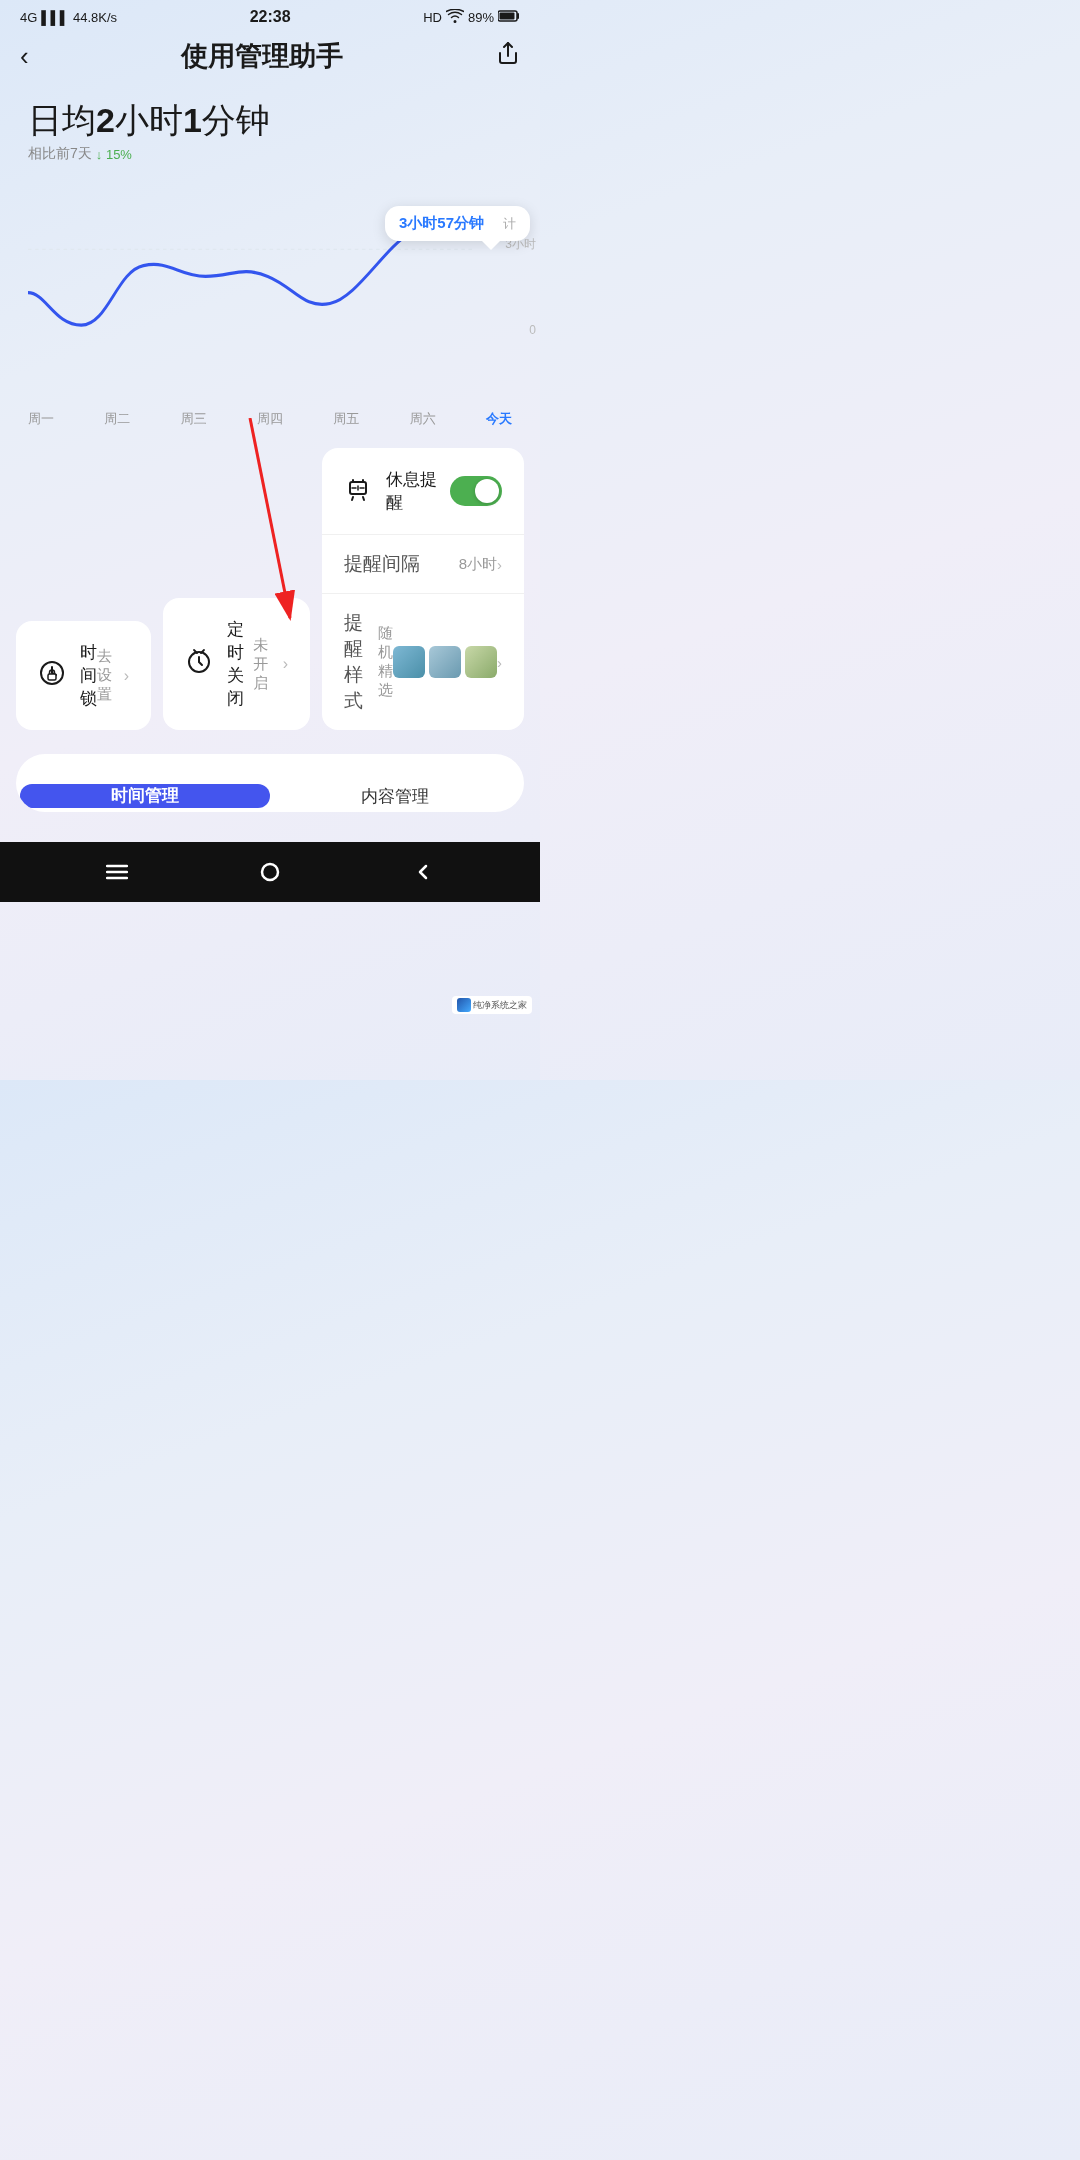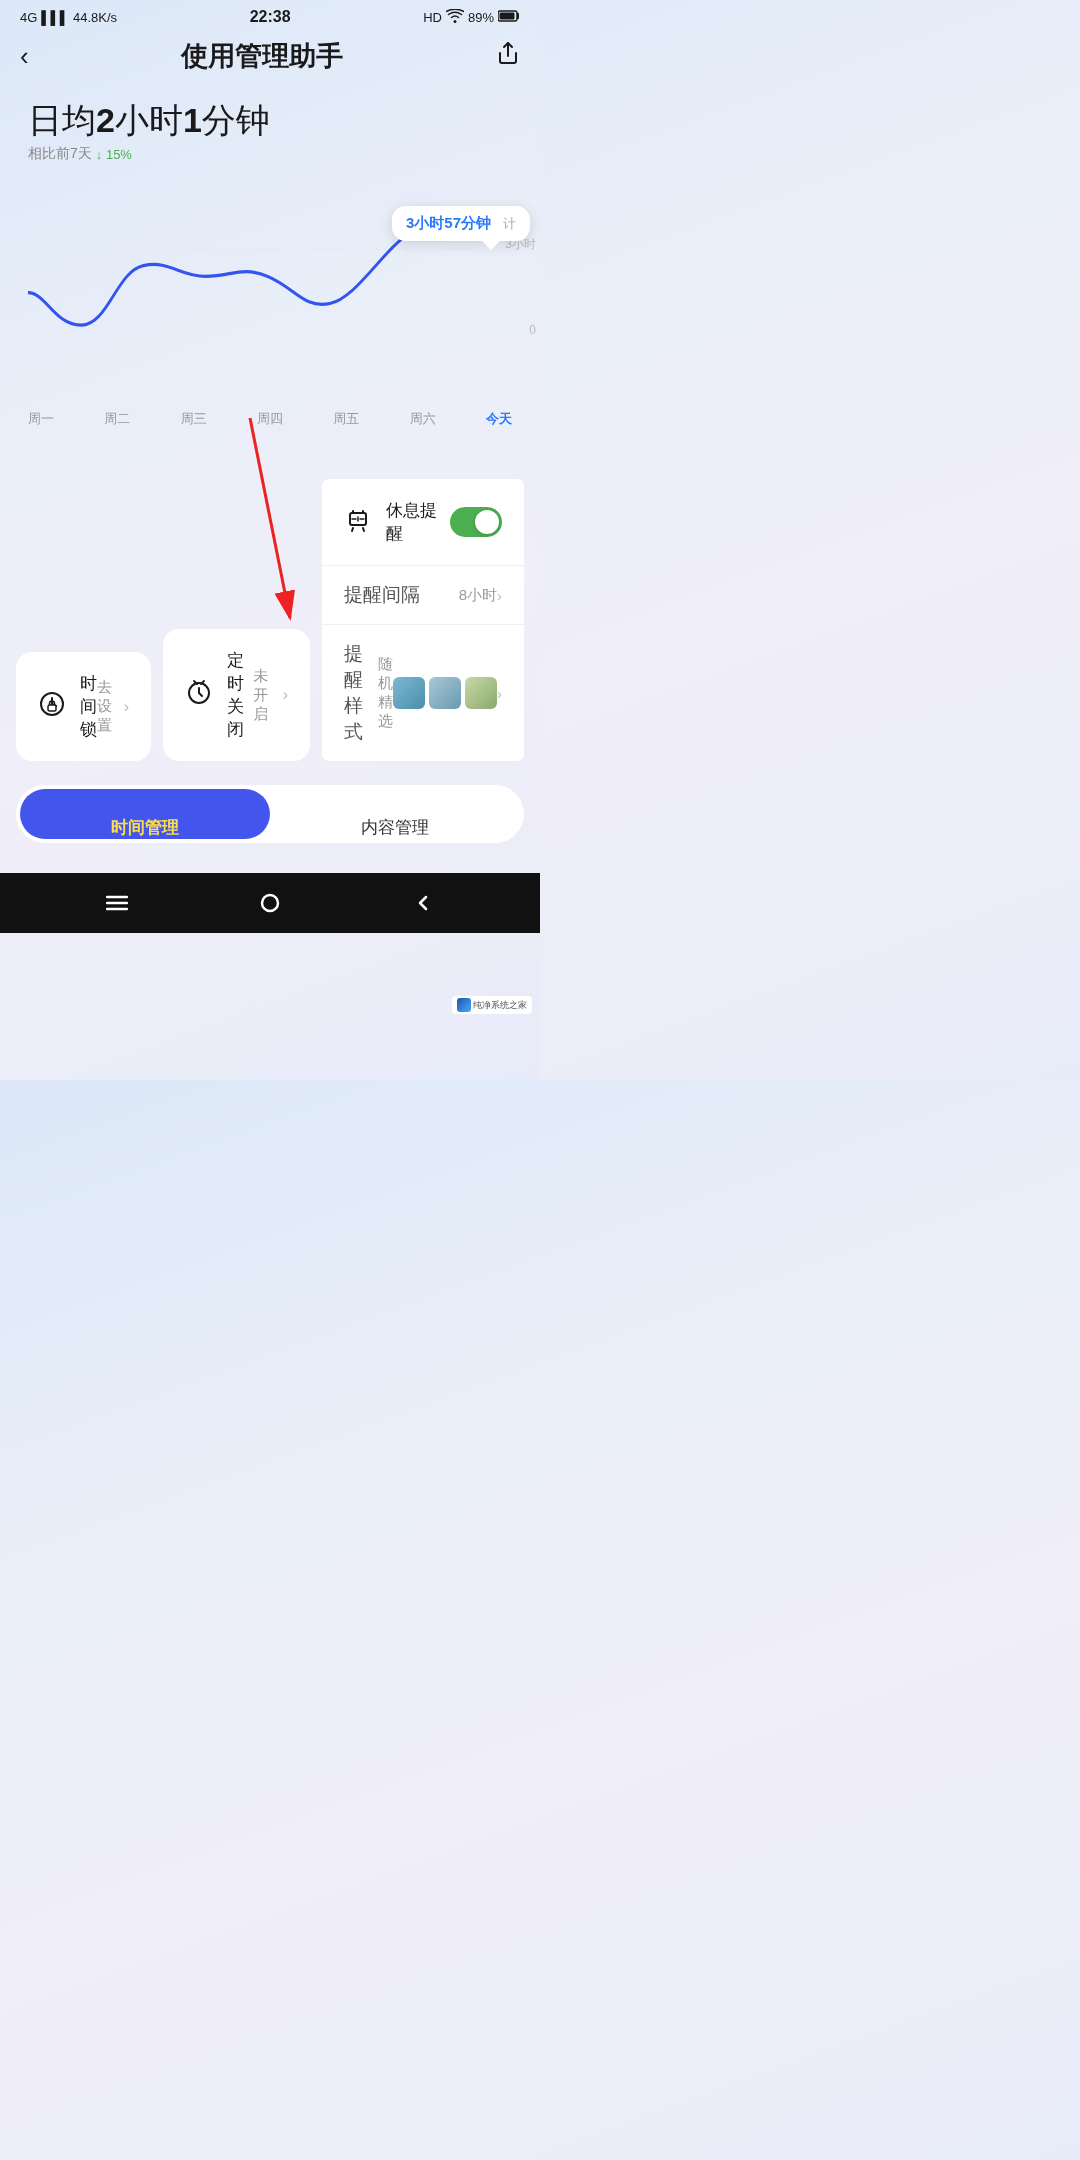--- a/index.html
+++ b/index.html
@@ -145,23 +145,22 @@
       font-size: 15px;
     }
     .card-right .chevron {
       color: #bbb;
       font-size: 16px;
     }
 
     
     .card-expanded {
       background: white;
-      border-radius: 7px;
+      border-radius: 16px;
       overflow: hidden;
-      margin-top: 31px;
     }
 
     .card-row-toggle {
       display: flex;
       align-items: center;
       justify-content: space-between;
       padding: 20px 22px;
     }
 
     
@@ -291,21 +290,21 @@
       <span>日均</span><strong>2</strong><span>小时</span><strong>1</strong><span>分钟</span>
     </div>
     <div class="stats-subtitle">
       <span>相比前7天</span>
       <span class="stats-down">↓ 15%</span>
     </div>
   </div>
 
   <div class="chart-container" style="position:relative; height:200px;">
 
-    <div style="position:absolute; top:0; right:10px; z-index:10; background:white; border-radius:14px; padding:8px 14px; font-size:15px; color:#2979FF; font-weight:600; box-shadow:0 3px 14px rgba(0,0,0,0.13); display:flex; align-items:center; gap:12px;">
+    <div style="position:absolute; top:0; right:10px; z-index:10; background:white; border-radius:14px; padding:8px 14px; font-size:15px; color:#2979FF; font-weight:600; box-shadow:0 3px 14px rgba(0,0,0,0.13); display:flex; align-items:center; gap:19px;">
       <span>3小时57分钟</span>
       <span style="color:#aaa; font-weight:400; font-size:13px;">计</span>
       <div style="position:absolute; bottom:-9px; right:30px; width:0; height:0; border-left:9px solid transparent; border-right:9px solid transparent; border-top:9px solid white;"></div>
     </div>
 
     <div style="position:absolute; right:0; top:30px; font-size:12px; color:#bbb; text-align:right; padding-right:4px;">
       <div>3小时</div>
       <div style="margin-top:70px;">0</div>
     </div>
 
@@ -419,21 +418,21 @@
           </div>
           <span style="color:#bbb;">›</span>
         </div>
       </div>
     </div>
 
   </div>
 
   <div style="position:relative; margin: 24px 16px 0;">
     <div style="display:flex; background:white; border-radius:50px; overflow:hidden; height:58px; padding:4px;">
-      <div style="flex:1; display:flex; align-items:flex-end; justify-content:center; background:#4455EE; border-radius:50px; color:#fde047; font-size:17px; font-weight:600; cursor:pointer;">
+      <div style="flex:1; display:flex; align-items:flex-start; justify-content:center; background:#4455EE; border-radius:50px; color:#ffffff; font-size:17px; font-weight:600; cursor:pointer;margin-top:26px;">
         <span>时间管理</span>
       </div>
       <div style="flex:1; display:flex; align-items:flex-end; justify-content:center; color:#333; font-size:17px; font-weight:500; cursor:pointer;">
         <span>内容管理</span>
       </div>
     </div>
   </div>
 
   <div class="system-nav" style="margin-top:30px;">
     <div class="nav-btn">

